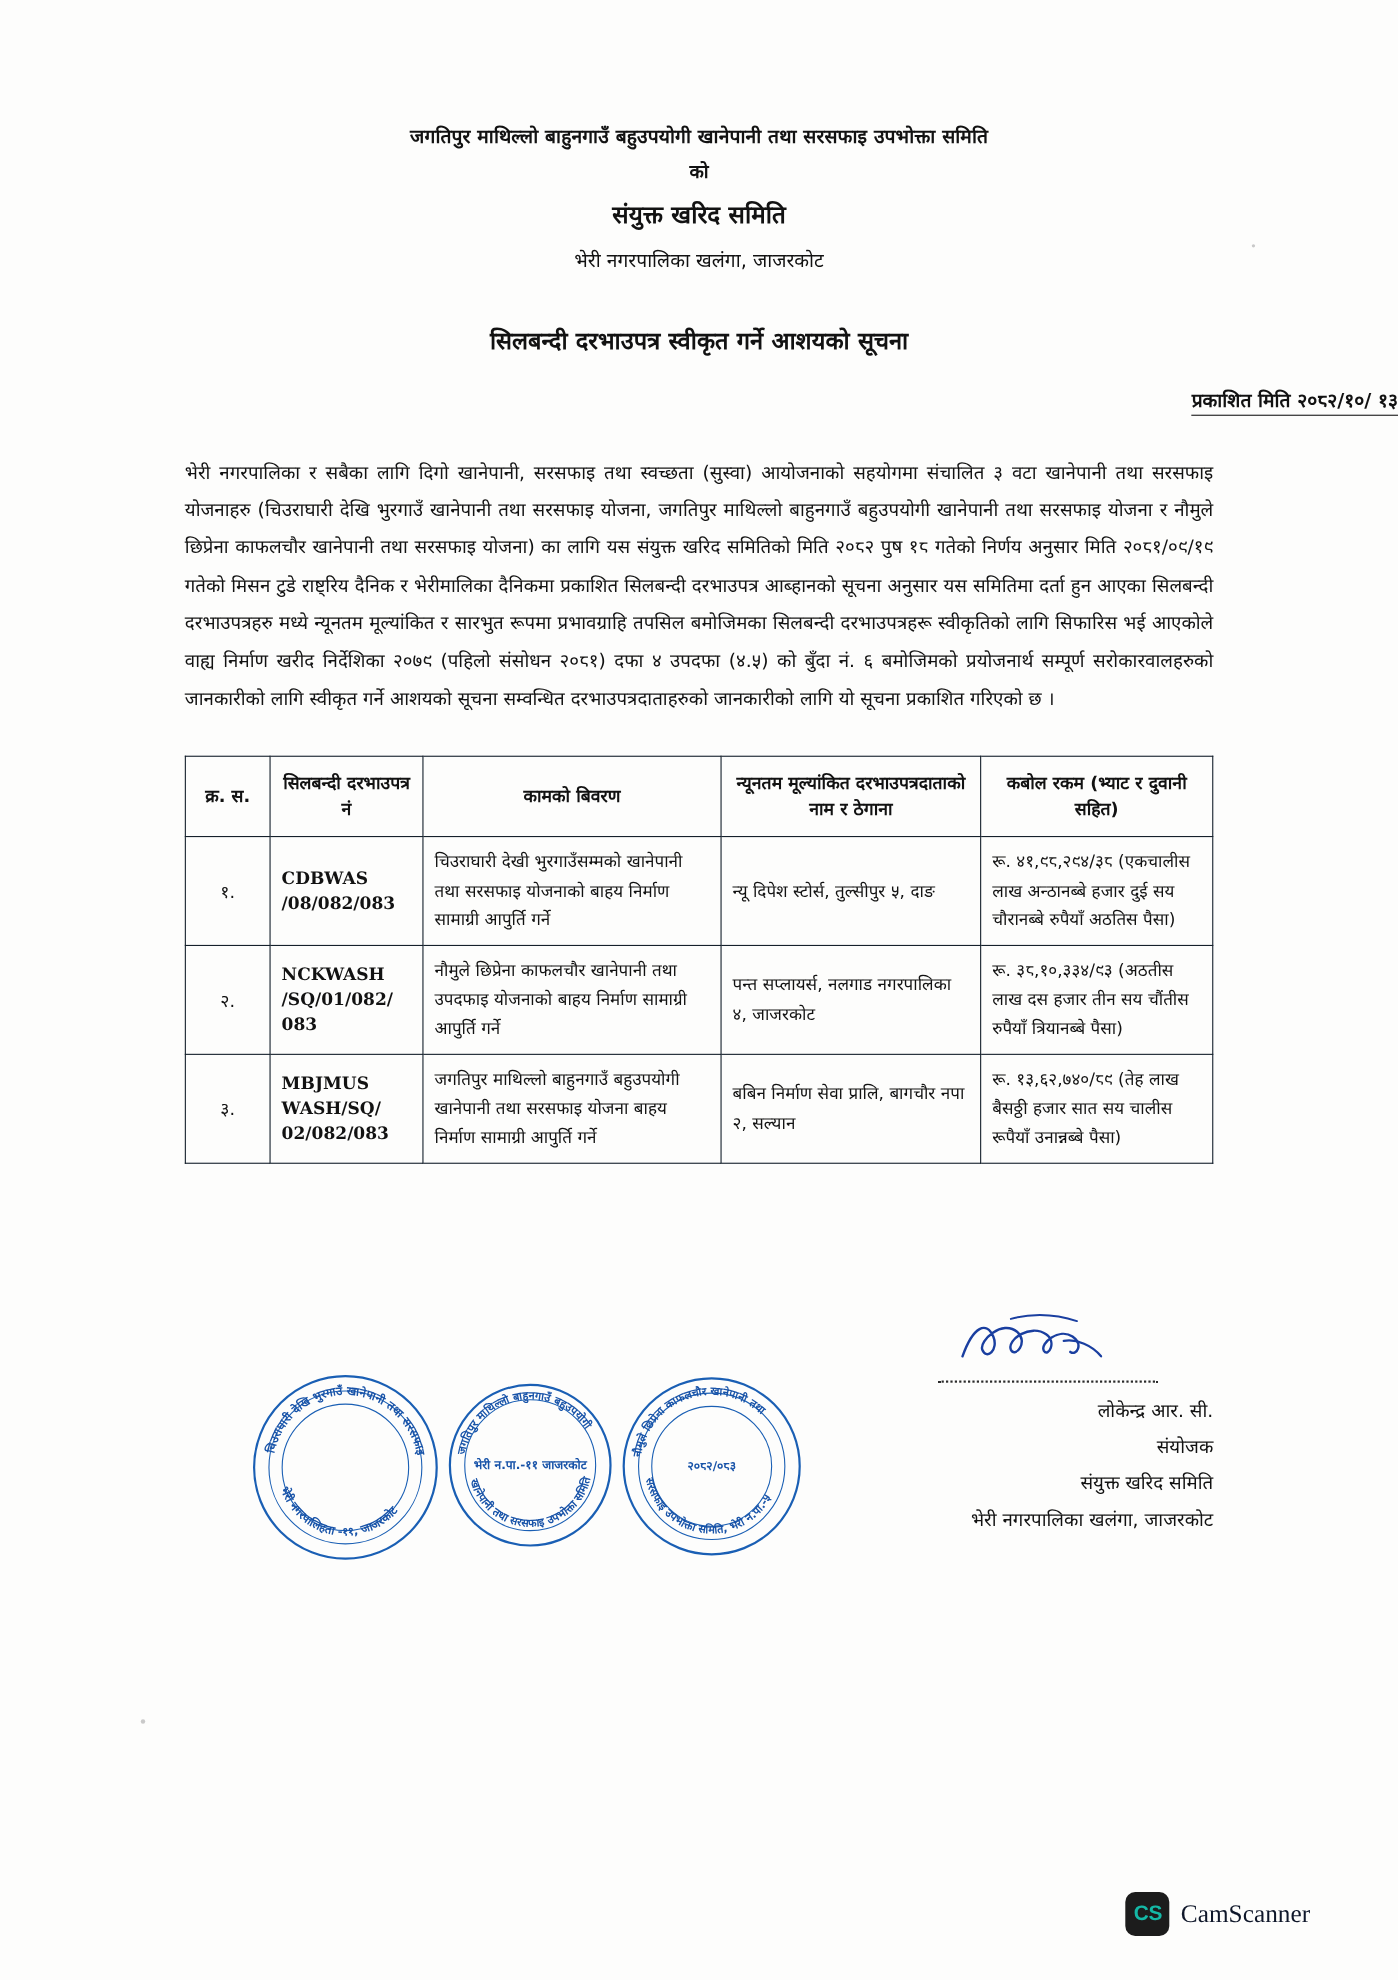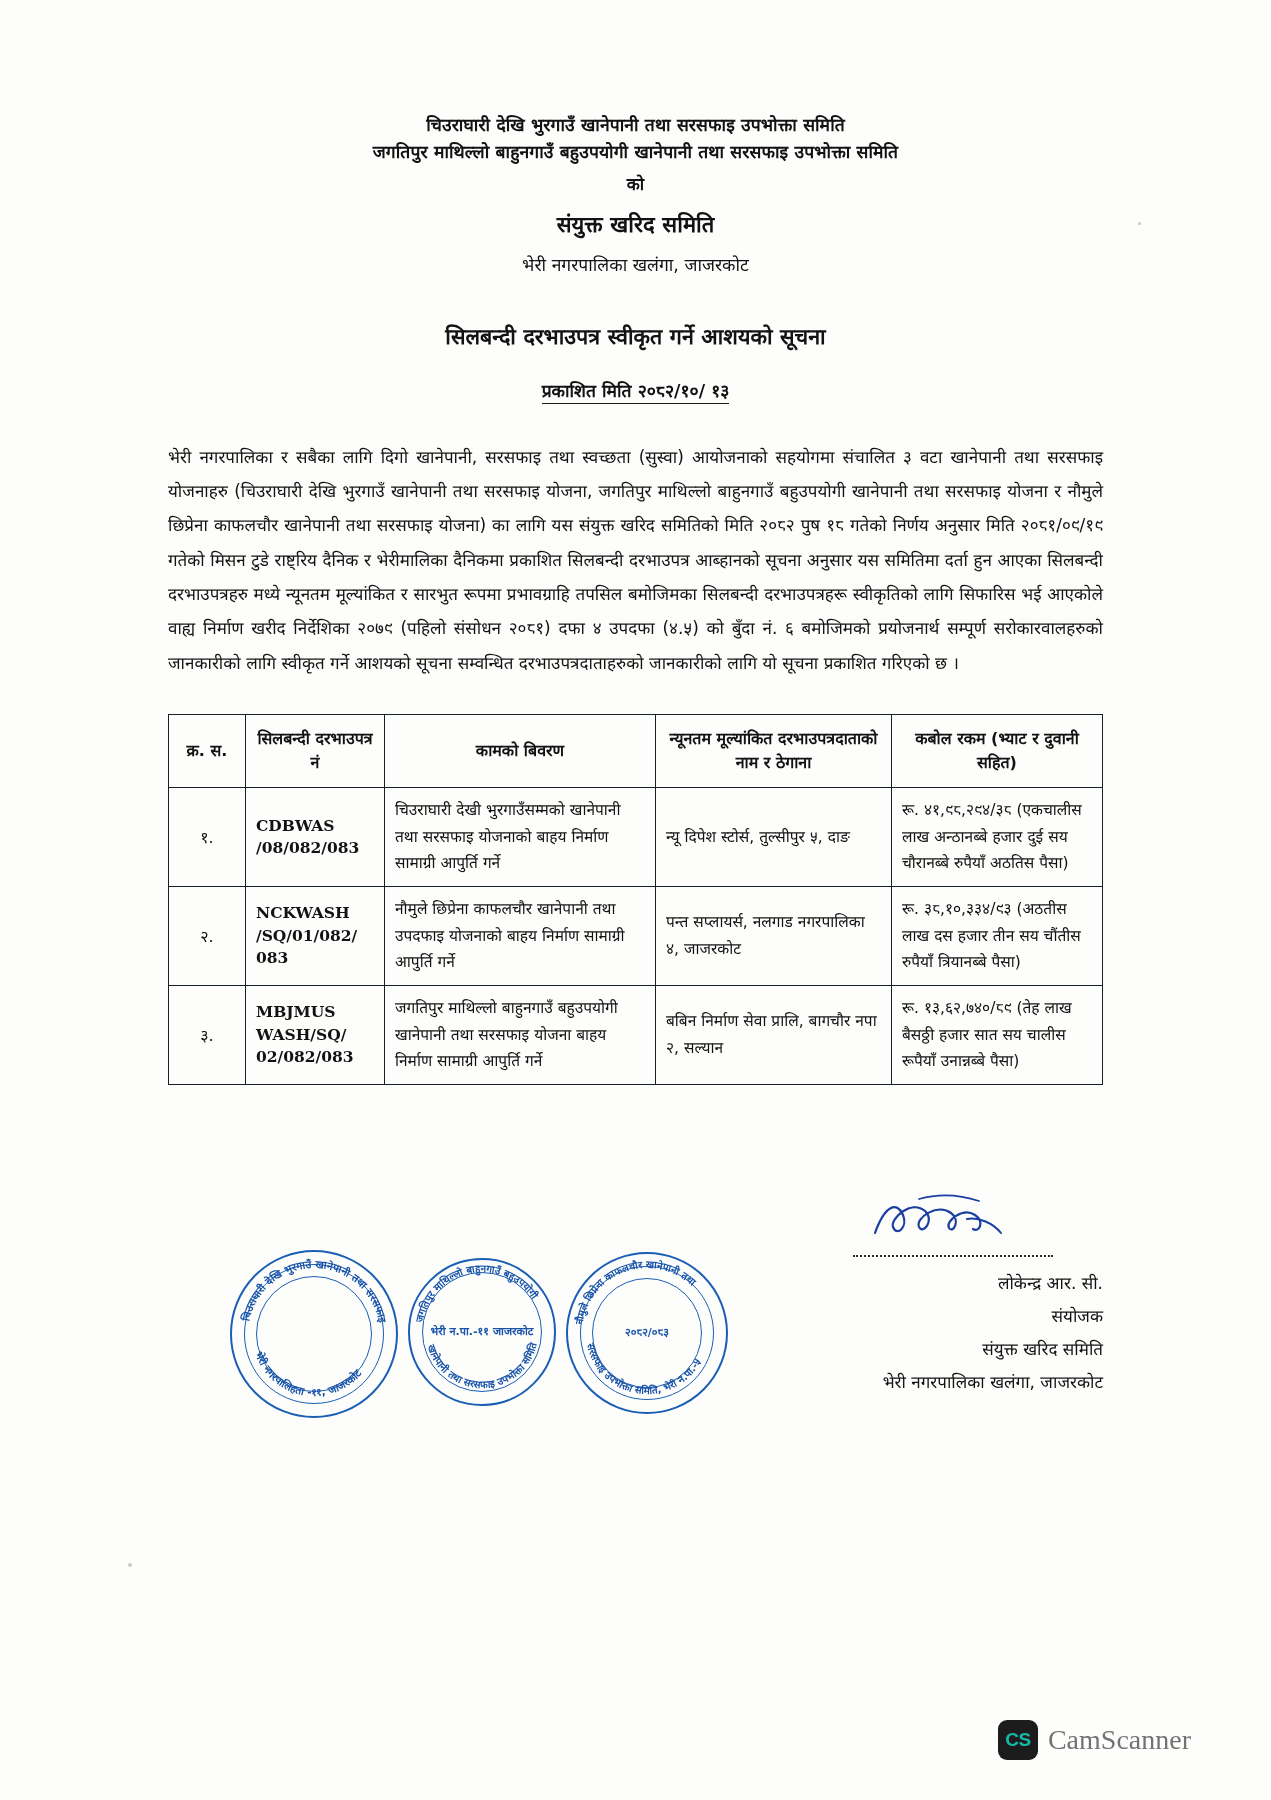--- a/index.html
+++ b/index.html
@@ -56,21 +56,21 @@
     margin-top: 10px;
   }
 
   .notice-title {
     text-align: center;
     font-size: 21.5px;
     font-weight: 700;
     margin-top: 42px;
   }
   .pub-date {
-    text-align: center;
+    text-align: right;
     font-size: 17.5px;
     font-weight: 700;
     margin-top: 28px;
   }
   .pub-date span {
     border-bottom: 1.5px solid #1a1a1a;
     padding-bottom: 2px;
   }
 
   
@@ -222,38 +222,37 @@
     color: #14b8a6;
     font-weight: 700;
     font-size: 19px;
     display: flex;
     align-items: center;
     justify-content: center;
     letter-spacing: -0.5px;
     font-family: "Liberation Sans", sans-serif;
   }
   .cs-text {
-    font-size: 28px;
-    color: #737373;
+    font-size: 23px;
+    color: #0f172a;
     font-family: "Liberation Serif", serif;
   }
   .speck {
     position: absolute;
     background: #c9c9c9;
     border-radius: 50%;
   }
 </style>
 </head>
 <body>
 
 <div class="page">
   <div class="sheet">
 
     <div class="header">
-      <div class="org-line">चिउराघारी देखि भुरगाउँ खानेपानी तथा सरसफाइ उपभोक्ता समिति</div>
       <div class="org-line">जगतिपुर माथिल्लो बाहुनगाउँ बहुउपयोगी खानेपानी तथा सरसफाइ उपभोक्ता समिति</div>
       <div class="ko">को</div>
       <div class="committee">संयुक्त खरिद समिति</div>
       <div class="office">भेरी नगरपालिका खलंगा, जाजरकोट</div>
     </div>
 
     <div class="notice-title">सिलबन्दी दरभाउपत्र स्वीकृत गर्ने आशयको सूचना</div>
 
     <div class="pub-date">
       <span>प्रकाशित मिति २०८२/१०/ १३</span>

